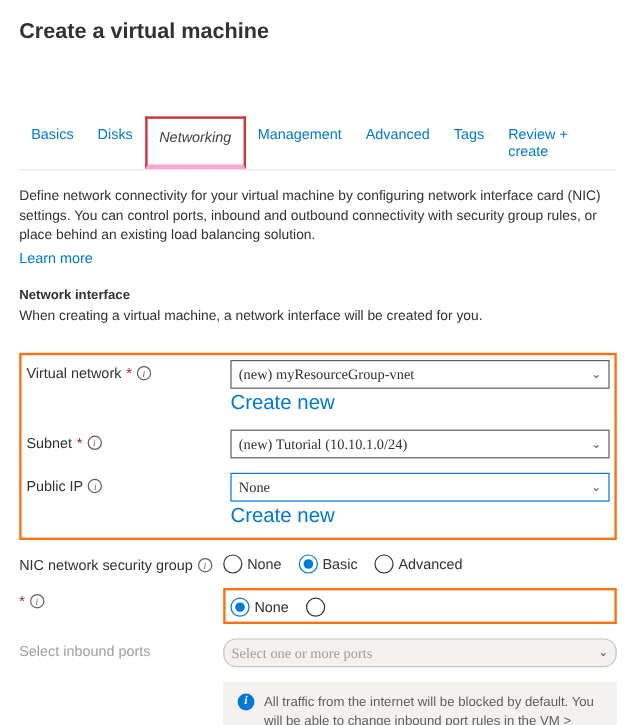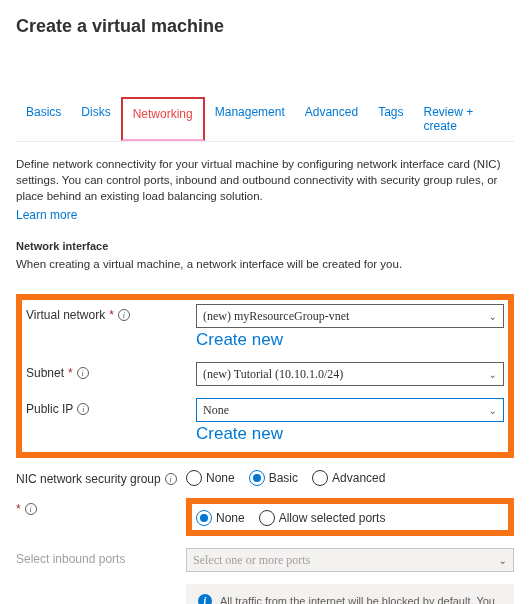--- a/index.html
+++ b/index.html
@@ -1,44 +1,44 @@
 <!DOCTYPE html>
 <html><head>
 <meta charset="utf-8">
 <style>
 * { box-sizing: border-box; margin: 0; padding: 0; }
 body { font-family: "Segoe UI", Arial, sans-serif; font-size: 12px; color: #323130; background: #fff; padding: 16px; width: 530px; }
 h1 { font-size: 18px; font-weight: 600; margin-bottom: 20px; }
 .tabs { display: flex; gap: 0; border-bottom: 1px solid #edebe9; margin-bottom: 14px; }
 .tab { padding: 8px 10px; color: #0078d4; cursor: pointer; font-size: 12px; margin-top: 40px; }
-.tab.active { color: #ef4444; border-bottom: 2px solid #f9a8d4; }
+.tab.active { color: #404040; border-bottom: 4px solid #f9a8d4; font-style: italic; }
 .tab-highlight { border: 2px solid #d13438; border-bottom: none; }
 .intro { font-size: 11.5px; color: #323130; line-height: 1.4; margin-bottom: 4px; }
 .link { color: #0078d4; cursor: pointer; }
 h2 { font-size: 11px; font-weight: 600; margin-top: 18px; margin-bottom: 6px; }
 .sub { font-size: 11.5px; color: #323130; margin-bottom: 24px; }
 .row { display: flex; align-items: flex-start; margin-bottom: 12px; }
 .label-col { width: 170px; display: flex; align-items: center; gap: 4px; font-size: 12px; padding-top: 4px; }
 .control-col { flex: 1; }
 .req { color: #a4262c; }
 .info-icon { width: 12px; height: 12px; border: 1px solid #605e5c; border-radius: 50%; display: inline-flex; align-items: center; justify-content: center; font-size: 8px; color: #605e5c; font-style: italic; font-family: Georgia, serif; }
 .select { width: 100%; height: 24px; border: 1px solid #605e5c; background: #fff; display: flex; align-items: center; justify-content: space-between; padding: 0 6px; font-size: 12px; cursor: pointer; font-family: Liberation Serif, serif; }
 .select.blue { border: 1px solid #0078d4; }
-.select.disabled { background: #f3f2f1; color: #a19f9d; border-color: #c8c6c4; cursor: default; }
+.select.disabled { background: #f3f2f1; color: #a19f9d; border-color: #c8c6c4; cursor: default; border-radius: 11px; }
 .chev { font-size: 10px; color: #605e5c; }
 .subaction { font-size: 17px; color: #0078d4; margin-top: 2px; cursor: pointer; }
 .radios { display: flex; gap: 14px; align-items: center; padding-top: 2px; }
 .radio { display: flex; align-items: center; gap: 4px; cursor: pointer; }
 .radio-circle { width: 16px; height: 16px; border: 1px solid #323130; border-radius: 50%; display: flex; align-items: center; justify-content: center; }
 .radio-circle.sel { border-color: #0078d4; }
 .radio-circle.sel::after { content: ""; width: 8px; height: 8px; background: #0078d4; border-radius: 50%; }
 .radio-circle.dis { border-color: #c8c6c4; }
 .radio-text.dis { color: #ef4444; text-align: center; }
 .disabled-label { color: #a19f9d; }
-.redbox { border: 6px solid #f97316; padding: 4px; }
+.redbox { border: 2px solid #f97316; padding: 4px; }
 .msgbox { background: #f3f2f1; padding: 10px 12px; display: flex; gap: 8px; font-size: 11px; color: #605e5c; line-height: 1.4; margin-left: 170px; margin-bottom: 14px; }
 .msg-icon { width: 14px; height: 14px; background: #0078d4; border-radius: 50%; color: #fff; display: flex; align-items: center; justify-content: center; font-size: 10px; font-weight: bold; flex-shrink: 0; font-style: italic; font-family: Georgia, serif; }
 </style>
 </head>
 <body>
 
 
 
 <h1>Create a virtual machine</h1>
 
@@ -131,21 +131,20 @@
   </div>
   <div class="control-col">
     <div class="redbox">
       <div class="radios">
         <div class="radio">
             <span class="radio-circle sel"></span>
             <span>None</span>
           </div>
         <div class="radio">
             <span class="radio-circle"></span>
-            <span>Allow selected ports</span>
           </div>
       </div>
     </div>
   </div>
 </div>
 
 <div class="row">
   <div class="label-col disabled-label">
     <span>Select inbound ports</span>
   </div>

